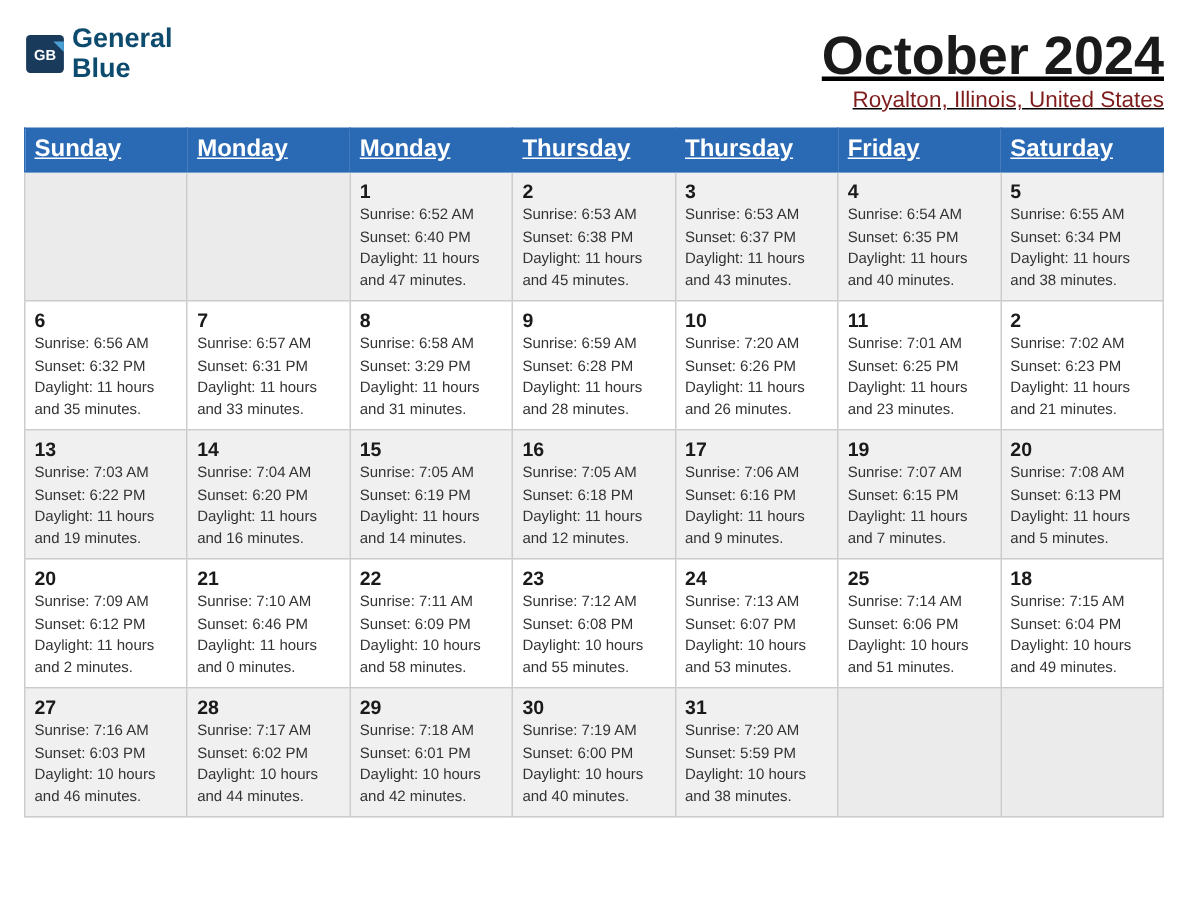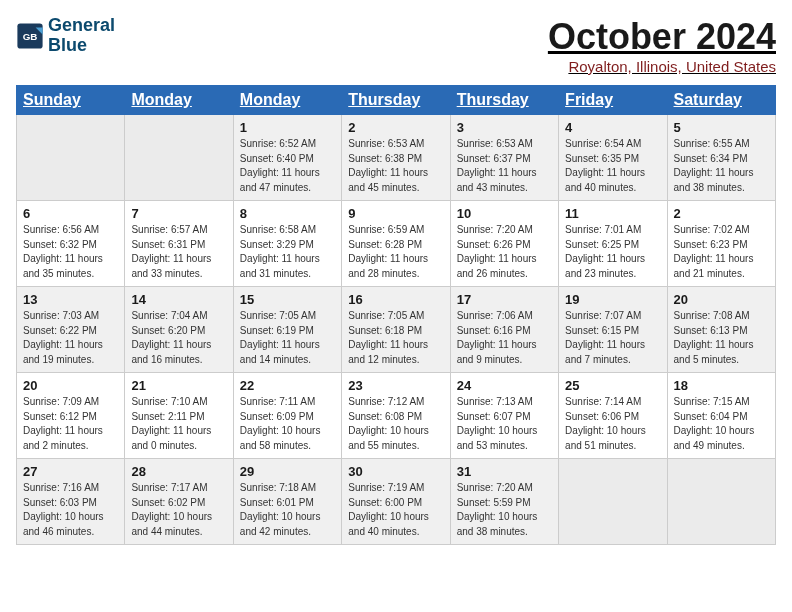--- a/index.html
+++ b/index.html
@@ -250,21 +250,21 @@
       <tr>
         <td>
           <span class="day-number">20</span>
           <div class="day-info">Sunrise: 7:09 AM
 Sunset: 6:12 PM
 Daylight: 11 hours and 2 minutes.</div>
         </td>
         <td>
           <span class="day-number">21</span>
           <div class="day-info">Sunrise: 7:10 AM
-Sunset: 2:11 PM
+Sunset: 6:46 PM
 Daylight: 11 hours and 0 minutes.</div>
         </td>
         <td>
           <span class="day-number">22</span>
           <div class="day-info">Sunrise: 7:11 AM
 Sunset: 6:09 PM
 Daylight: 10 hours and 58 minutes.</div>
         </td>
         <td>
           <span class="day-number">23</span>

